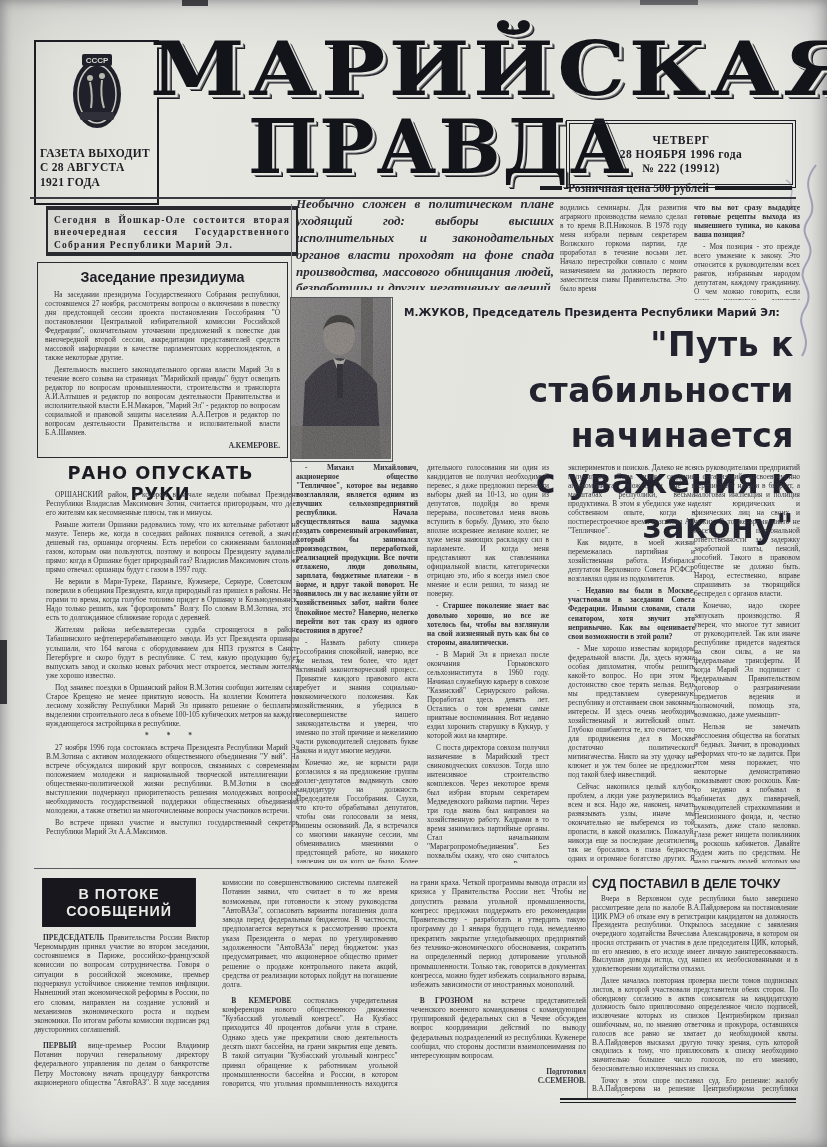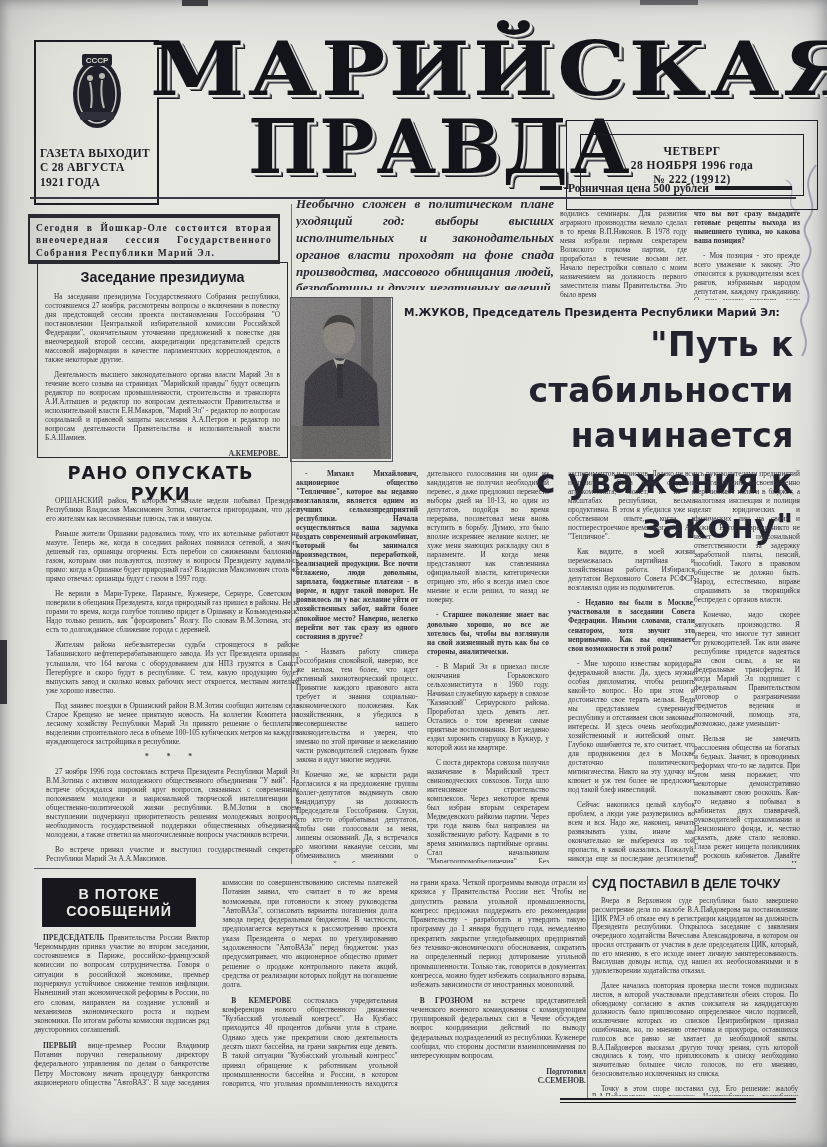--- a/index.html
+++ b/index.html
@@ -9,35 +9,35 @@
     box-shadow:inset 0 0 60px rgba(40,40,60,.18), inset -4px 0 14px rgba(20,20,30,.25), inset 4px 0 10px rgba(20,20,30,.2);
     overflow:hidden;color:#2e2e36;font-family:"Liberation Serif", serif;text-decoration:underline;}
   .abs{position:absolute;}
   
   .logo-box{left:34px;top:40px;width:113px;height:151px;border:2px solid #1c1c22;padding:6px 4px 4px;text-align:center;}
   .founded{font-family:"Liberation Serif",serif;font-weight:bold;font-size:11.5px;line-height:1.25;color:#1d1d24;text-align:left;margin-top:6px;letter-spacing:.3px;}
   .mast-title{font-family:"DejaVu Serif", serif;font-weight:900;color:#13131a;line-height:1;white-space:nowrap;
     text-shadow:2px 2px 0 #e6e7e1,3px 3px 0 #6a6a70,4px 4px 0 #1a1a20;}
   .mast-line1{left:150px;top:32px;font-size:75px;letter-spacing:3px;transform:scaleX(1.14);transform-origin:left top;}
   .mast-line2{left:248px;top:110px;font-size:75px;letter-spacing:2px;transform:scaleX(0.98);transform-origin:left top;}
-  .date-box-outer{left:566px;top:120px;width:224px;height:62px;border:1.5px solid #1e1e26;padding:13px;}
+  .date-box-outer{left:566px;top:120px;width:224px;height:62px;border:1.5px solid #1e1e26;padding:2px;}
   .date-box-inner{border:1px solid #1e1e26;height:100%;box-sizing:border-box;display:flex;flex-direction:column;justify-content:center;align-items:center;gap:2px;}
   .date-box-inner div{font-family:"Liberation Serif",serif;font-weight:bold;font-size:11.5px;color:#1d1d26;letter-spacing:.5px;}
   .price-row{left:540px;top:182px;width:252px;display:flex;align-items:center;gap:6px;}
   .price-bar{height:4px;background:#1d1d24;}
   .price-text{font-family:"Liberation Serif",serif;font-weight:bold;font-size:11.5px;color:#22222a;white-space:nowrap;}
   .top-rule{left:30px;top:197px;width:766px;height:2px;background:#3a3a42;}
   
   .body-txt{font-size:7.4px;line-height:1.22;text-align:justify;color:#33333c;}
-  .body-txt p{margin:6px 0 3px;text-indent:9px;}
+  .body-txt p{margin:0 0 3px;text-indent:9px;}
   .qbold{font-weight:bold;}
   .sig{font-weight:bold;text-align:right;text-indent:0 !important;}
   
-  .announce{left:28px;top:206px;width:252px;height:50px;border:2px solid #2a2a31;border-top-width:4px;border-bottom-width:4px;
-    padding:4px 6px;box-sizing:border-box;font-weight:bold;font-size:9.5px;line-height:1.3;letter-spacing:1.2px;text-align:justify;color:#26262e;background:rgba(120,120,130,.08);margin-top:8px;}
+  .announce{left:46px;top:206px;width:252px;height:50px;border:2px solid #2a2a31;border-top-width:4px;border-bottom-width:4px;
+    padding:4px 6px;box-sizing:border-box;font-weight:bold;font-size:9.5px;line-height:1.3;letter-spacing:1.2px;text-align:justify;color:#26262e;background:rgba(120,120,130,.08);}
   .presidium{left:37px;top:262px;width:251px;height:196px;border:1.5px solid #2a2a31;padding:5px 7px;box-sizing:border-box;}
   .presidium h2{margin:0 0 4px;text-align:center;font-family:"Liberation Sans",sans-serif;font-weight:bold;font-size:15.5px;color:#1e1e26;transform:scaleX(.92);}
   .rano-title{left:34px;top:462px;width:253px;text-align:center;font-family:"DejaVu Sans",sans-serif;font-weight:bold;font-size:18.5px;letter-spacing:1px;color:#1c1c24;transform:scaleX(.96);}
   .rano-body{left:46px;top:490px;width:253px;height:372px;overflow:hidden;}
   .stars{text-align:center;letter-spacing:8px;text-indent:0 !important;font-weight:bold;}
   
   .vline{background:#74747c;width:1px;}
   .lead{left:296px;top:196px;width:258px;height:94px;overflow:hidden;font-style:italic;font-weight:bold;font-size:13px;line-height:1.3;text-align:justify;color:#2c2c35;}
   .icol{overflow:hidden;}
   .photo{left:290px;top:297px;width:101px;height:163px;border:1px solid #55555c;}

